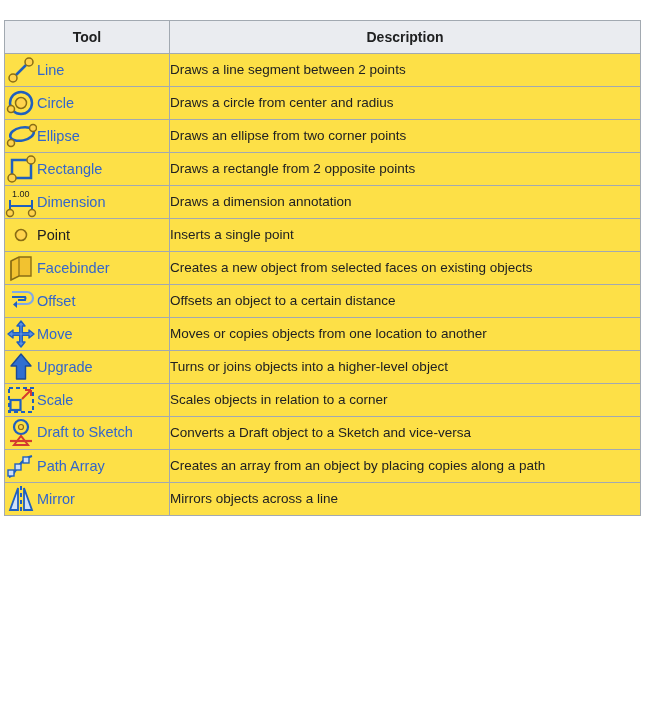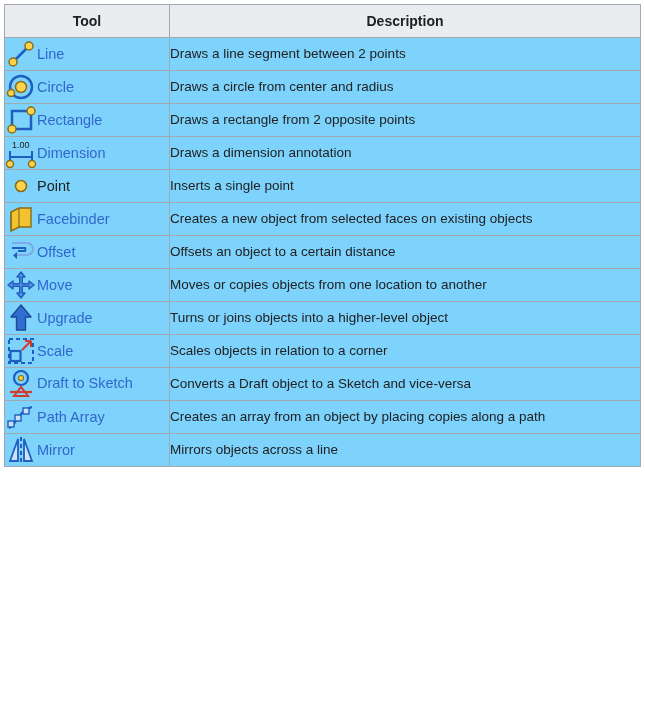--- a/index.html
+++ b/index.html
@@ -11,22 +11,22 @@
     width: 645px;
     height: 719px;
     font-family: "Liberation Sans", sans-serif;
     font-size: 13.5px;
     color: #202122;
     overflow: hidden;
   }
   table.wikitable {
     border-collapse: collapse;
     width: 636px;
-    margin: 4px 0 0 4px;
-    background: #7dd3fc;
+    margin: 20px 0 0 4px;
+    background: #fde047;
     table-layout: fixed;
   }
   table.wikitable th,
   table.wikitable td {
     border: 1px solid #a2a9b1;
     padding: 0;
     vertical-align: middle;
   }
   table.wikitable th {
     background: #eaecf0;
@@ -113,20 +113,35 @@
               <circle cx="16" cy="16" r="5.5" fill="#ffd34d" stroke="#8a6d14" stroke-width="1.5"></circle>
               <circle cx="6" cy="22" r="3.5" fill="#ffd34d" stroke="#8a6d14" stroke-width="1.5"></circle>
             </svg>
           </span>
           <a class="tool-label" href="#">Circle</a>
         </div>
       </td>
       <td class="desc-cell">Draws a circle from center and radius</td>
     </tr>
 
+    <tr>
+      <td class="tool-cell">
+        <div class="tool-inner">
+          <span class="icon">
+            <svg viewBox="0 0 32 32" width="32" height="32">
+              <ellipse cx="17" cy="14" rx="12" ry="6.5" fill="none" stroke="#1e5fbf" stroke-width="2.5" transform="rotate(-12 17 14)"></ellipse>
+              <circle cx="28" cy="8" r="3.5" fill="#ffd34d" stroke="#8a6d14" stroke-width="1.5"></circle>
+              <circle cx="6" cy="23" r="3.5" fill="#ffd34d" stroke="#8a6d14" stroke-width="1.5"></circle>
+            </svg>
+          </span>
+          <a class="tool-label" href="#">Ellipse</a>
+        </div>
+      </td>
+      <td class="desc-cell">Draws an ellipse from two corner points</td>
+    </tr>
 
     <tr>
       <td class="tool-cell">
         <div class="tool-inner">
           <span class="icon">
             <svg viewBox="0 0 32 32" width="32" height="32">
               <rect x="7" y="7" width="19" height="18" fill="none" stroke="#1e5fbf" stroke-width="2.5"></rect>
               <circle cx="26" cy="7" r="4" fill="#ffd34d" stroke="#8a6d14" stroke-width="1.5"></circle>
               <circle cx="7" cy="25" r="4" fill="#ffd34d" stroke="#8a6d14" stroke-width="1.5"></circle>
             </svg>

